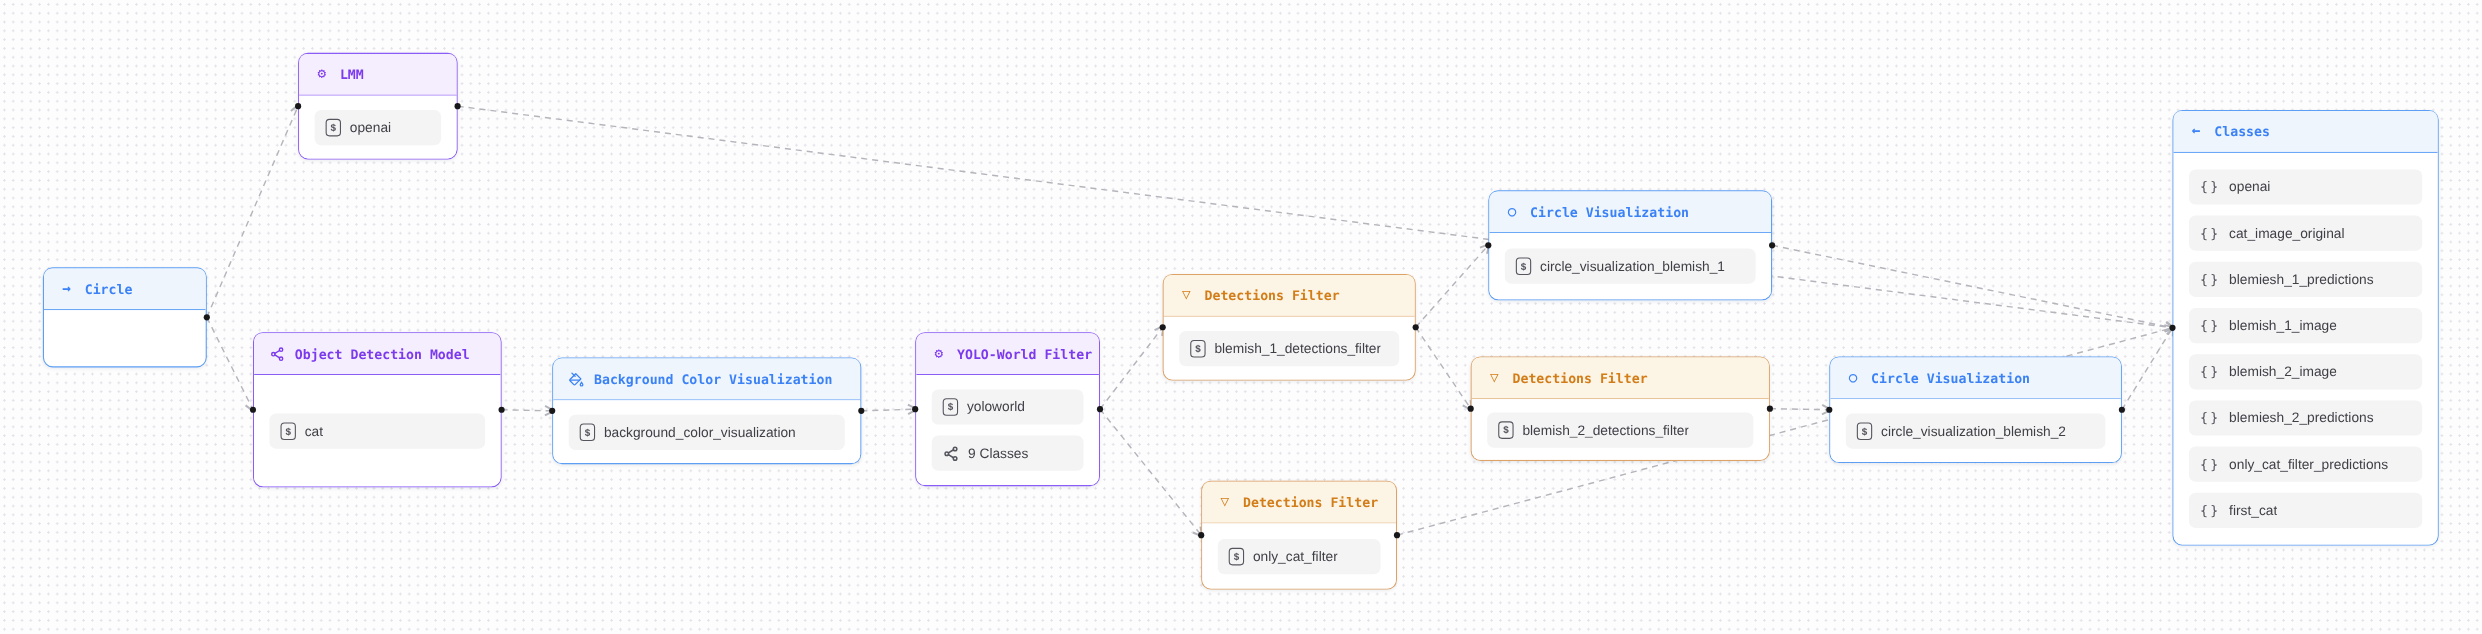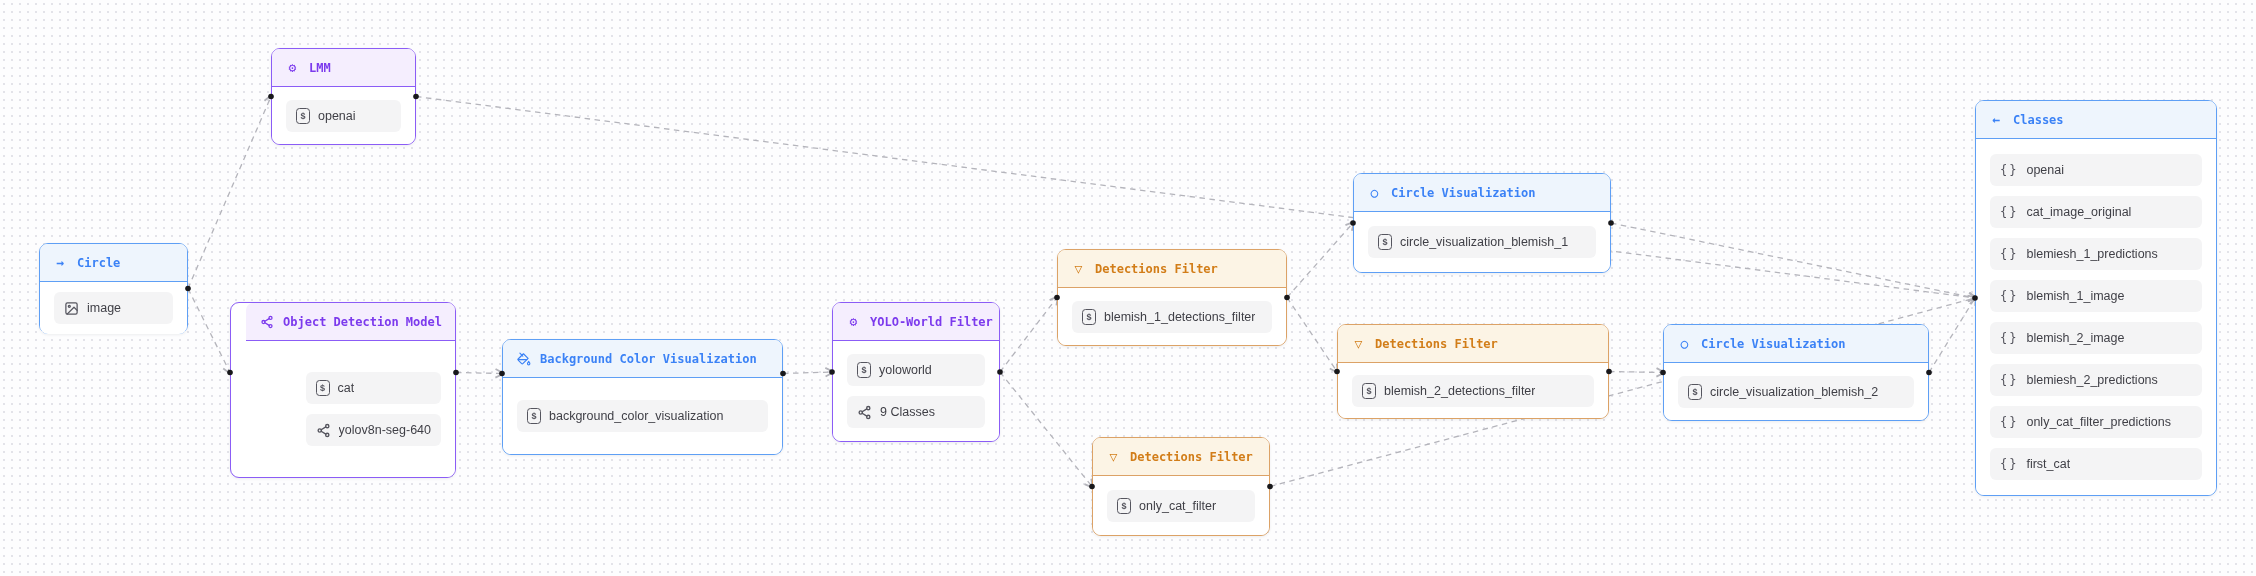--- a/index.html
+++ b/index.html
@@ -73,85 +73,61 @@
       <line x1="1611" y1="223" x2="1975" y2="298" stroke="#b4b4bb" stroke-width="1.3" stroke-dasharray="5.5 4.5" marker-end="url(#arrow)"></line>
       <line x1="1929" y1="372.5" x2="1975" y2="298" stroke="#b4b4bb" stroke-width="1.3" stroke-dasharray="5.5 4.5" marker-end="url(#arrow)"></line>
       <line x1="1270" y1="486.5" x2="1975" y2="298" stroke="#b4b4bb" stroke-width="1.3" stroke-dasharray="5.5 4.5" marker-end="url(#arrow)"></line>
     </svg>
   <div id="node-layer">
   <div class="node scheme-blue" style="left: 39px; top: 243px; width: 149px; height: 91px;">
     <div class="node-header">
       <span class="node-title-icon">→</span>
       <span class="node-title">Circle</span>
     </div>
-    <div class="node-body">
-          <div class="item">
-            <span class="item-icon">
-              <svg viewBox="0 0 24 24" fill="none" stroke="currentColor" stroke-width="2" stroke-linecap="round" stroke-linejoin="round">
-                <rect x="3" y="3" width="18" height="18" rx="2.5"></rect>
-                <circle cx="8.5" cy="8.5" r="1.6"></circle>
-                <polyline points="21 15 16 10 5 21"></polyline>
-              </svg>
-            </span>
-            <span class="item-label">image</span>
-          </div>
-        </div>
   </div>
 
   <div class="node scheme-purple" style="left: 271px; top: 48px; width: 145px; height: 97px;">
     <div class="node-header">
       <span class="node-title-icon">⚙</span>
       <span class="node-title">LMM</span>
     </div>
     <div class="node-body">
           <div class="item">
             <span class="item-icon">
               <span class="string-icon-box">$</span>
             </span>
             <span class="item-label">openai</span>
           </div>
         </div>
   </div>
 
-  <div class="node scheme-purple" style="left: 230px; top: 302px; width: 226px; height: 176px; align-items: flex-end;">
+  <div class="node scheme-purple" style="left: 230px; top: 302px; width: 226px; height: 141px;">
     <div class="node-header">
       <span class="node-title-icon">
             <svg viewBox="0 0 24 24" fill="none" stroke="currentColor" stroke-width="2.2" stroke-linecap="round">
               <circle cx="18" cy="5" r="2.6"></circle>
               <circle cx="6" cy="12" r="2.6"></circle>
               <circle cx="18" cy="19" r="2.6"></circle>
               <line x1="8.3" y1="10.8" x2="15.7" y2="6.2"></line>
               <line x1="8.3" y1="13.2" x2="15.7" y2="17.8"></line>
             </svg>
           </span>
       <span class="node-title">Object Detection Model</span>
     </div>
     <div class="node-body">
           <div class="item">
             <span class="item-icon">
               <span class="string-icon-box">$</span>
             </span>
             <span class="item-label">cat</span>
           </div>
-          <div class="item">
-            <span class="item-icon">
-              <svg viewBox="0 0 24 24" fill="none" stroke="currentColor" stroke-width="2.2" stroke-linecap="round">
-                <circle cx="18" cy="5" r="2.6"></circle>
-                <circle cx="6" cy="12" r="2.6"></circle>
-                <circle cx="18" cy="19" r="2.6"></circle>
-                <line x1="8.3" y1="10.8" x2="15.7" y2="6.2"></line>
-                <line x1="8.3" y1="13.2" x2="15.7" y2="17.8"></line>
-              </svg>
-            </span>
-            <span class="item-label">yolov8n-seg-640</span>
-          </div>
-        </div>
-  </div>
-
-  <div class="node scheme-blue" style="left: 502px; top: 339px; width: 281px; height: 116px;">
+        </div>
+  </div>
+
+  <div class="node scheme-blue" style="left: 502px; top: 325px; width: 281px; height: 97px;">
     <div class="node-header">
       <span class="node-title-icon">
             <svg viewBox="0 0 24 24" fill="none" stroke="currentColor" stroke-width="2" stroke-linecap="round" stroke-linejoin="round">
               <path d="m19 11-8-8-8.6 8.6a2 2 0 0 0 0 2.8l5.2 5.2c.8.8 2 .8 2.8 0L19 11Z"></path>
               <path d="m5 2 5 5"></path>
               <path d="M2 13h15"></path>
               <path d="M22 20a2 2 0 1 1-4 0c0-1.6 1.7-2.4 2-4 .3 1.6 2 2.4 2 4Z"></path>
             </svg>
           </span>
       <span class="node-title">Background Color Visualization</span>

